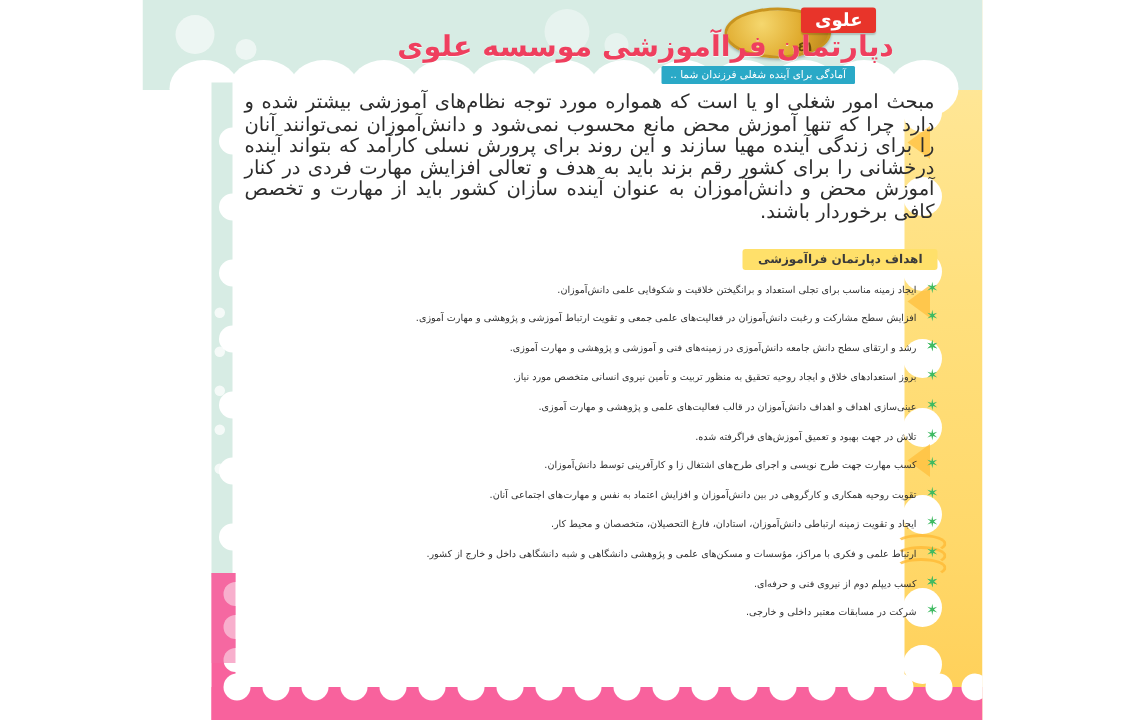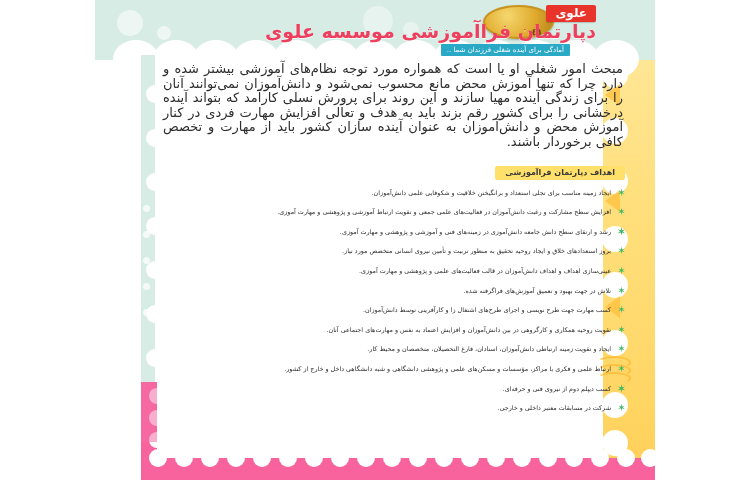--- a/index.html
+++ b/index.html
@@ -100,21 +100,21 @@
     border:2px solid #c8941f;
     box-shadow:0 1px 2px rgba(0,0,0,.28);
     display:flex;align-items:flex-end;justify-content:center;padding-left:37px;
   }
   .badge span{
     font-size:9px;font-weight:bold;color:#6b4a08;
     font-family:"DejaVu Sans",sans-serif;
   }
 
   .brandtag{
-    position:absolute;right:59px;top:5px;
+    position:absolute;right:71px;top:5px;
     background:#e8342a;color:#ffffff;
     font-size:12px;font-weight:bold;
     padding:1px 9px 2px 9px;border-radius:2px;
     letter-spacing:0;line-height:14px;
     box-shadow:0 1px 1px rgba(0,0,0,.18);
   }
   .maintitle{
     position:absolute;right:59px;top:20px;
     color:#ef3f5e;font-size:19px;font-weight:bold;
     line-height:23px;white-space:nowrap;

